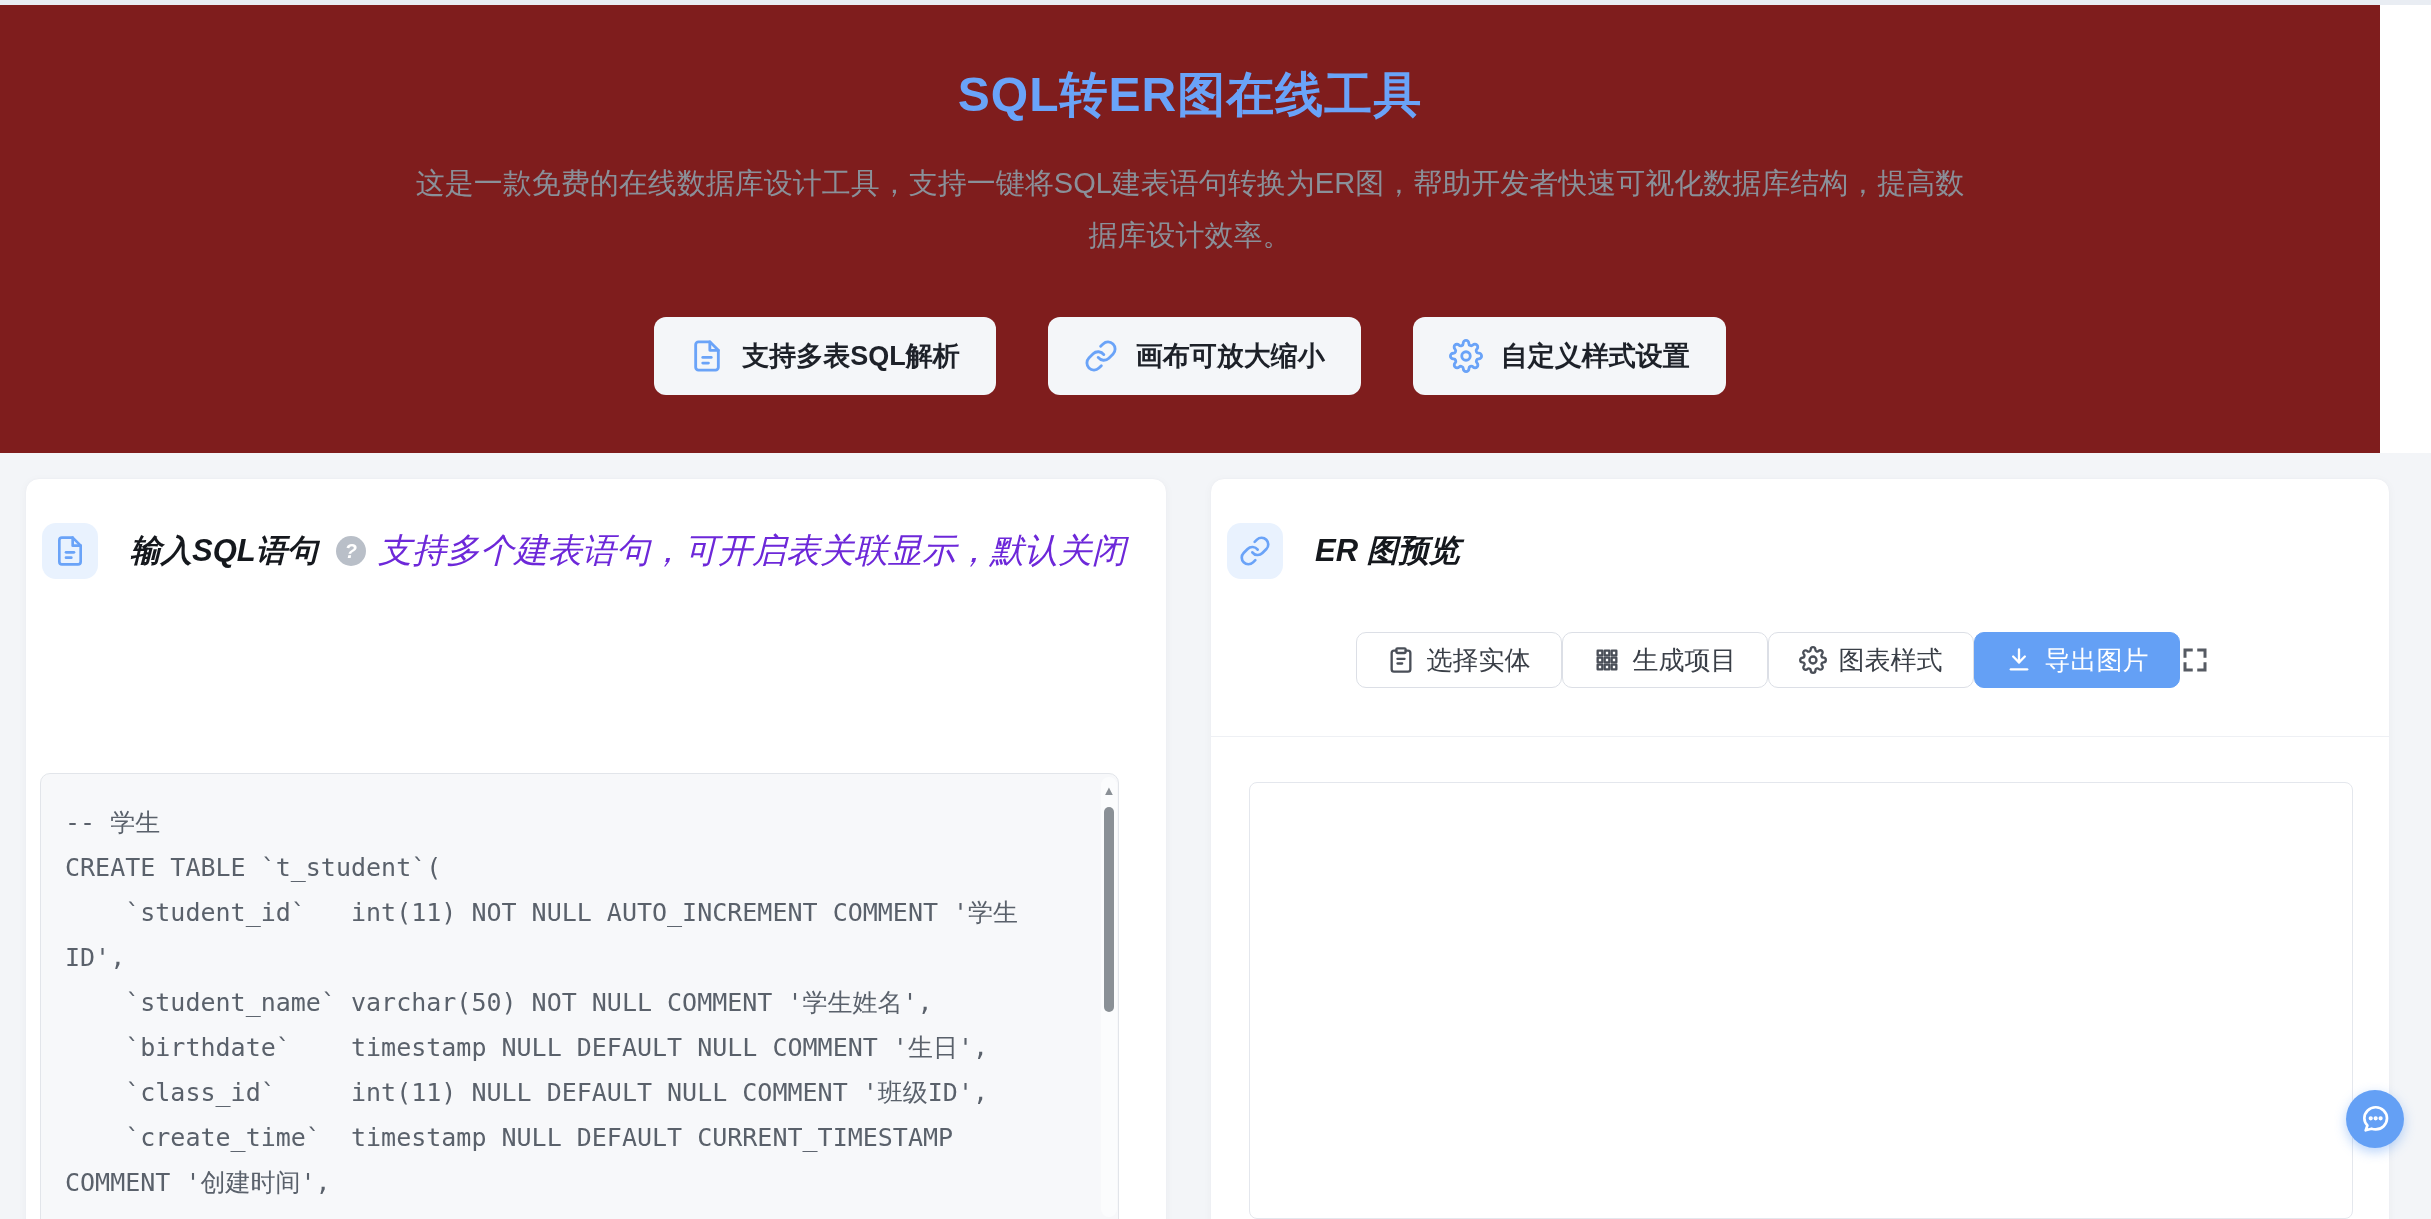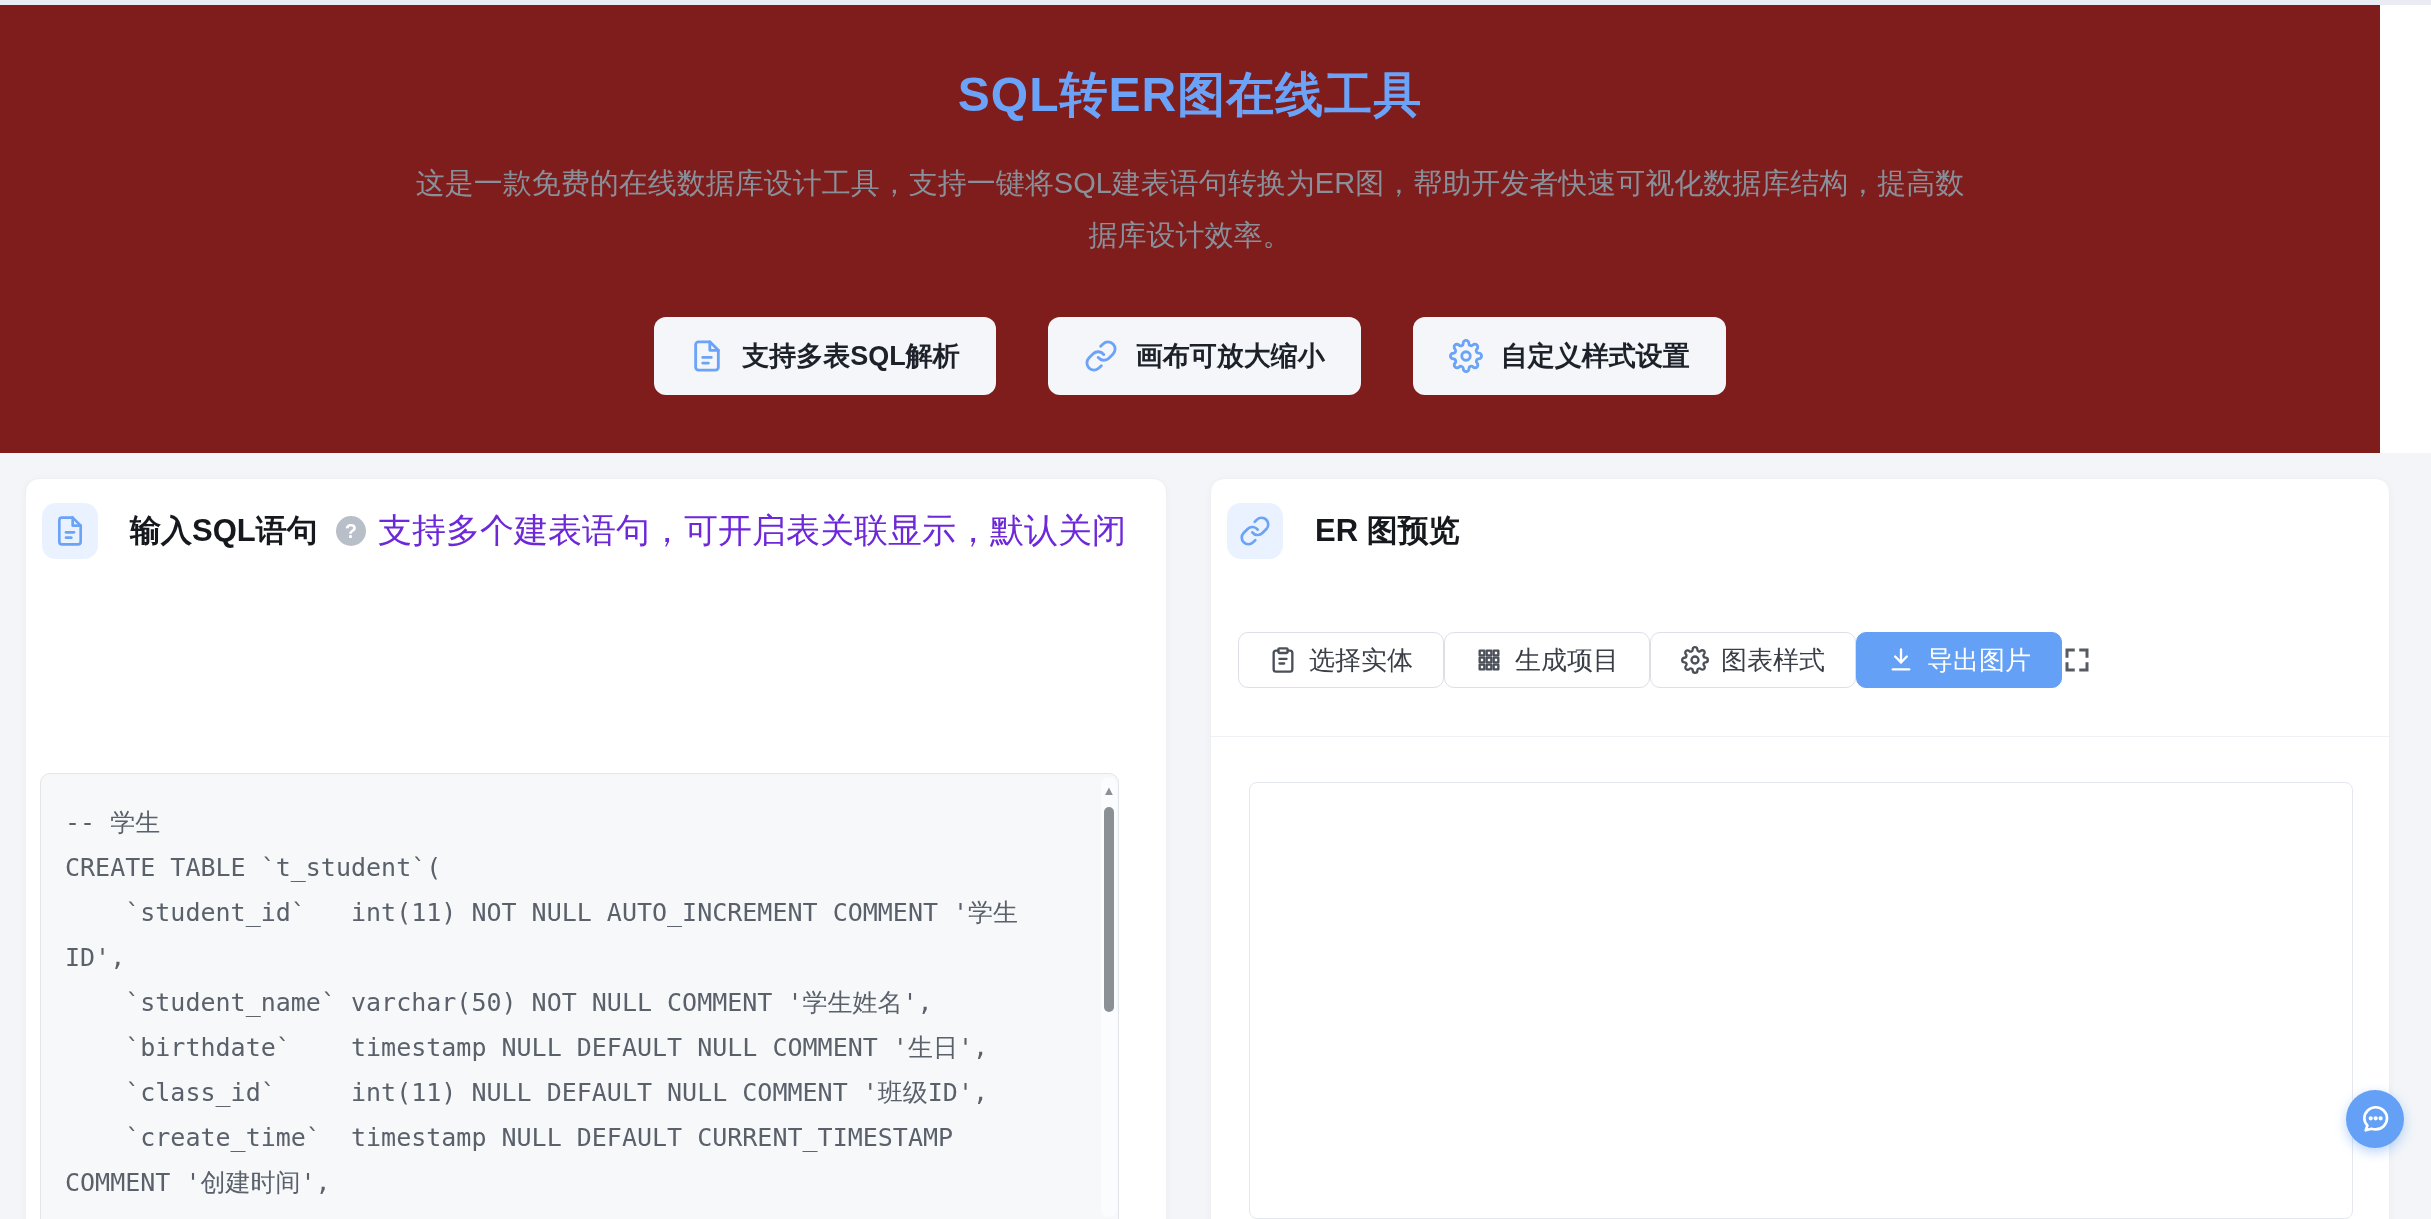--- a/index.html
+++ b/index.html
@@ -29,21 +29,21 @@
 
   
   .lower { position:absolute; left:0; top:448px; right:0; bottom:0; background:#f3f5f8; }
   .card {
     position:absolute; top:25px; background:#ffffff; border:1px solid #eef0f4;
     border-radius:14px; box-shadow:0 2px 10px rgba(30,40,60,0.03); overflow:hidden;
   }
   .card.left  { left:25px;  width:1142px; height:790px; }
   .card.right { left:1210px; width:1180px; height:790px; }
 
-  .panel-header { position:absolute; top:24px; left:16px; right:40px; display:flex; align-items:center; }
+  .panel-header { position:absolute; top:44px; left:16px; right:40px; display:flex; align-items:center;font-style:italic; }
   .icon-box {
     width:56px; height:56px; border-radius:14px; background:#e9f2fe;
     display:flex; align-items:center; justify-content:center; flex:0 0 auto;
   }
   .icon-box svg { width:32px; height:32px; stroke:#6aa3f8; fill:none; stroke-width:2; stroke-linecap:round; stroke-linejoin:round; }
   .panel-title { margin-left:32px; font-size:31px; font-weight:bold; color:#15181d; }
   .help-circle {
     margin-left:18px; width:30px; height:30px; border-radius:50%; background:#b9bfc8;
     color:#fff; font-size:20px; font-weight:bold; display:flex; align-items:center; justify-content:center;
     cursor:pointer;
@@ -57,21 +57,21 @@
     border:1px solid #dcdfe6; background:#fff; color:#3a3f47;
   }
   .btn svg { width:28px; height:28px; stroke:#4a4f58; fill:none; stroke-width:2; stroke-linecap:round; stroke-linejoin:round; }
   .btn.tint { background:#e8f3ff; border-color:#b5d8ff; color:#64a0f5; }
   .btn.tint svg { stroke:#64a0f5; }
   .btn.primary { background:#64a0f5; border-color:#64a0f5; color:#fff; }
   .btn.primary svg { stroke:#ffffff; }
   .play-glyph { font-size:20px; color:#fff; }
 
   .row-left  { top:150px; right:49px; gap:52px; }
-  .row-right { top:153px; left:27px; right:62px; justify-content:flex-start; }
+  .row-right { top:153px; left:27px; right:62px; justify-content:center; }
 
   .fullscreen-btn { cursor:pointer; display:flex; align-items:center; }
   .fullscreen-btn svg { width:30px; height:30px; stroke:#565b63; fill:none; stroke-width:2.4; stroke-linecap:square; }
 
   
   .sql-box {
     position:absolute; top:294px; left:14px; width:1079px; height:620px;
     background:#f7f8fa; border:1px solid #e2e5ea; border-radius:10px;
     padding:26px 60px 26px 24px;
     font-family:"DejaVu Sans Mono","Liberation Mono",monospace;

